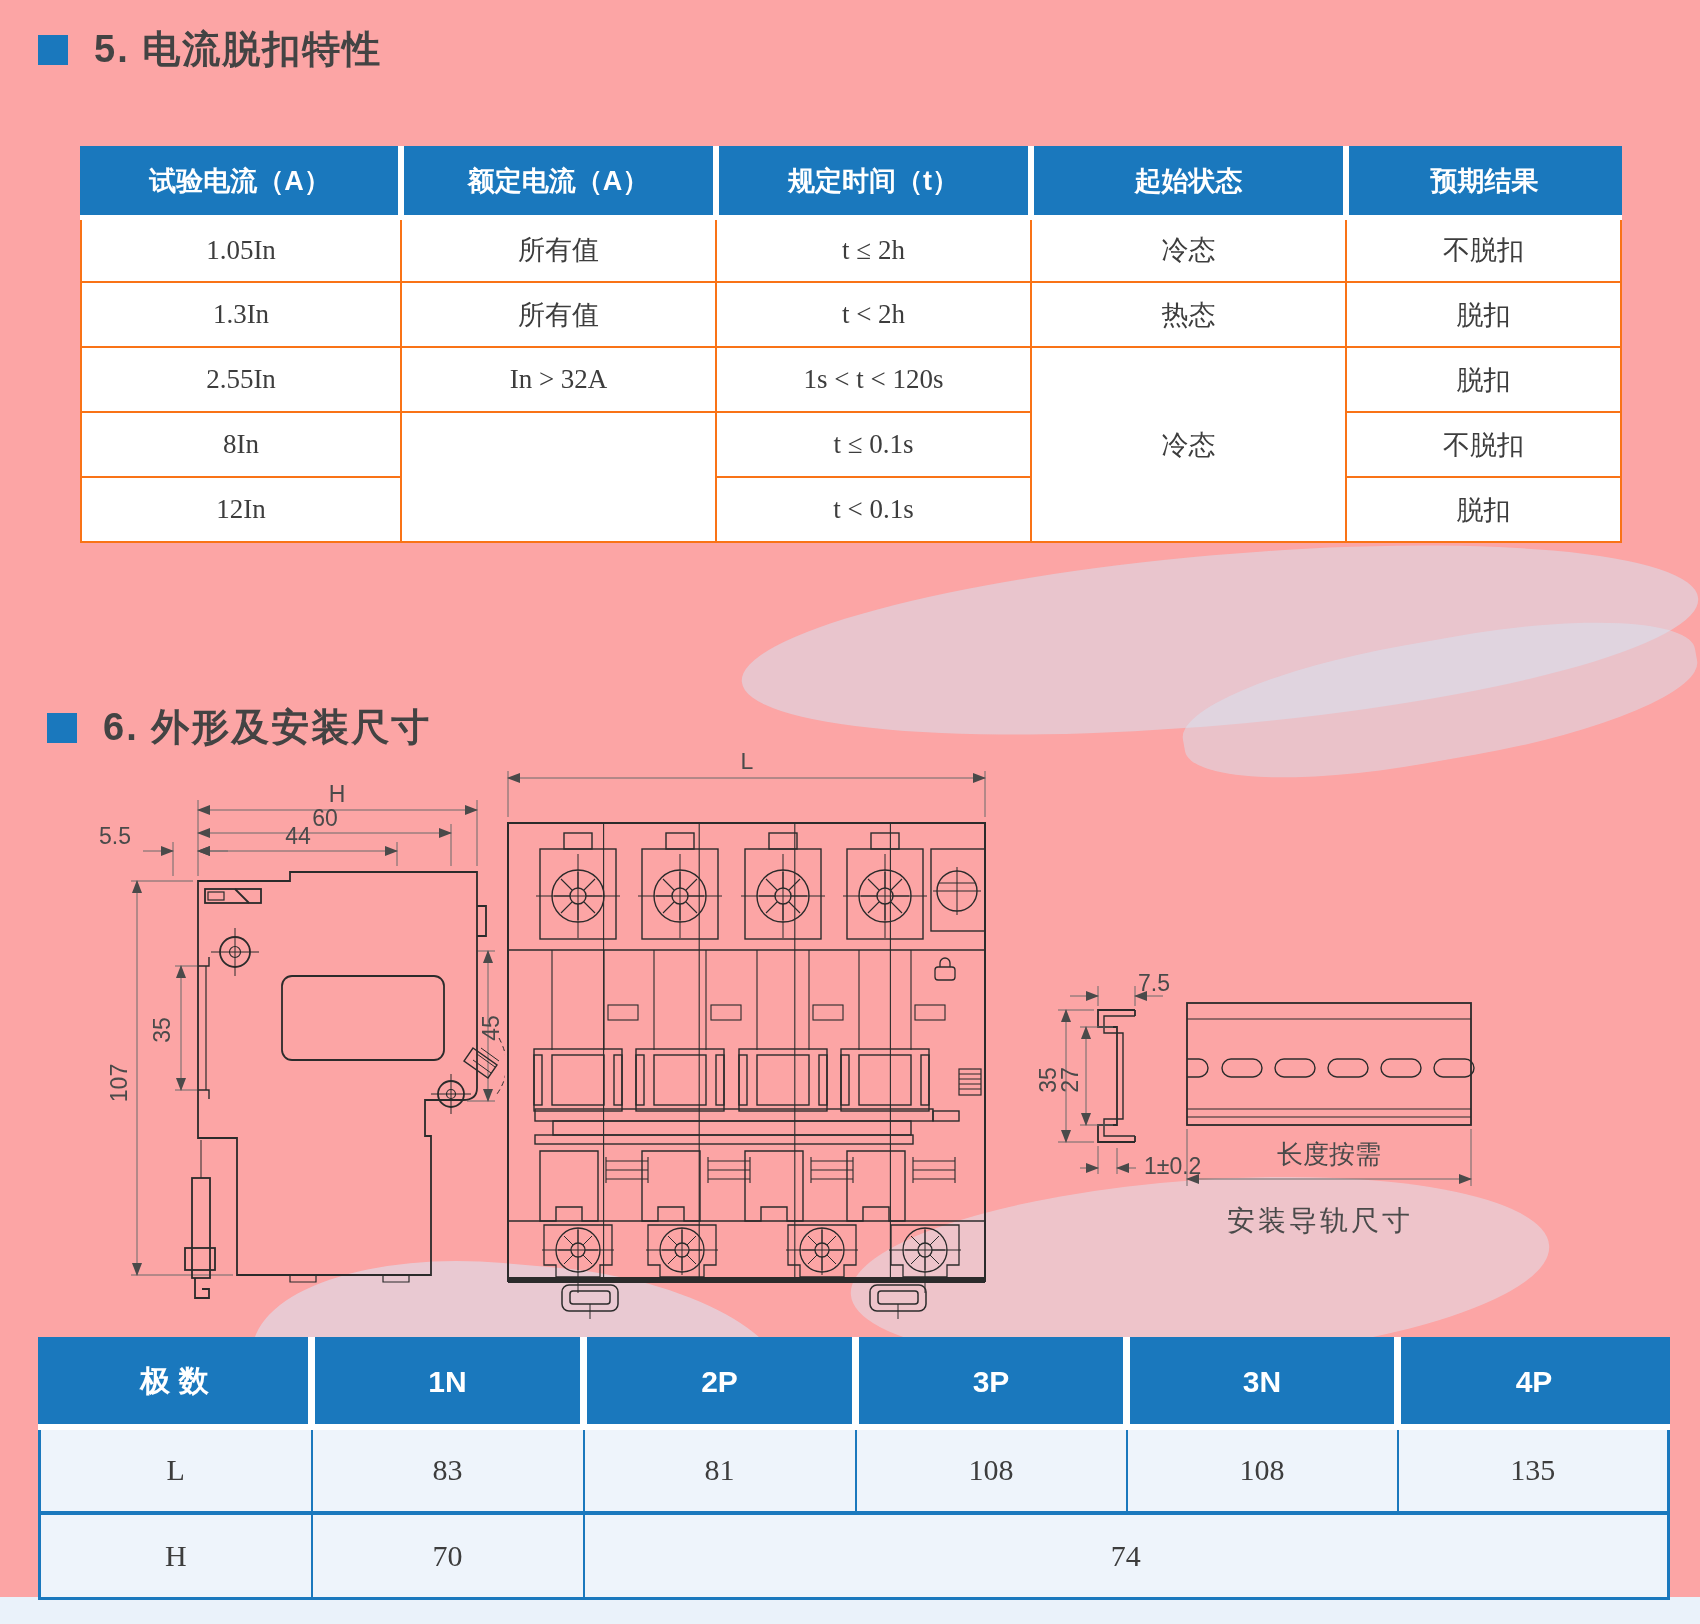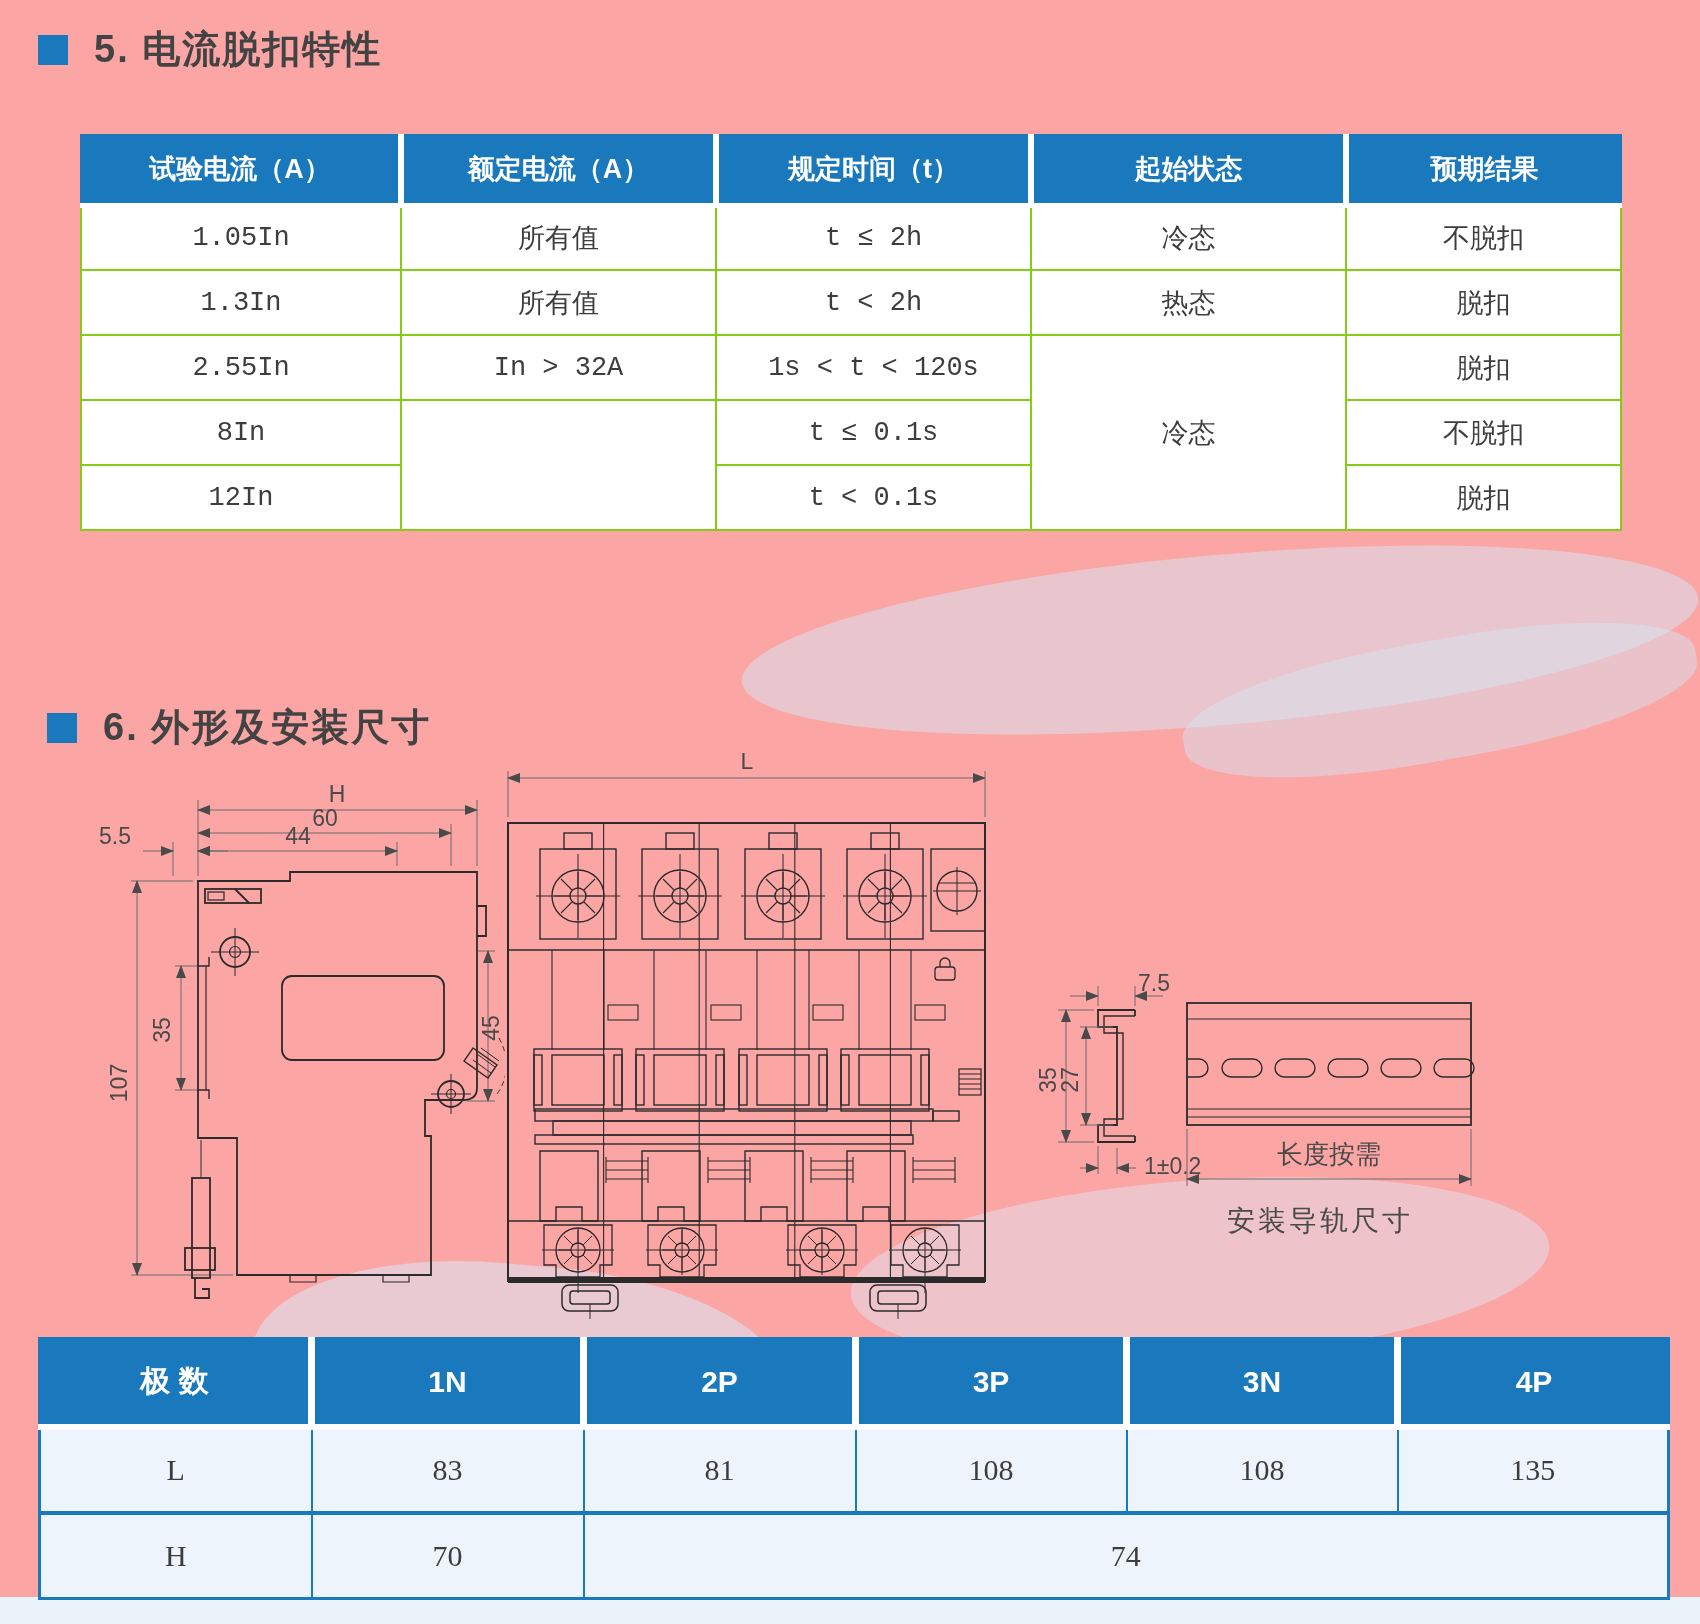--- a/index.html
+++ b/index.html
@@ -12,22 +12,22 @@
   .sec-title{display:flex;align-items:center;gap:26px;}
   .sec-sq{width:30px;height:30px;background:#1a78bd;flex:0 0 auto;}
   .sec-txt{font-size:38px;font-weight:bold;color:#434343;letter-spacing:2px;}
 
   
   table{border-collapse:collapse;table-layout:fixed;}
   .dtable{border:2px solid #1a78bd;background:#ffffff;}
   .dtable th{background:#1a78bd;color:#ffffff;font-size:27px;font-weight:bold;
              border-right:6px solid #ffffff;border-bottom:5px solid #ffffff;text-align:center;}
   .dtable th:last-child{border-right:2px solid #1a78bd;}
-  .dtable td{border:2px solid #84cc16;text-align:center;vertical-align:middle;
-             font-family:Liberation Mono, monospace;font-size:27px;color:#3d3d3d;
+  .dtable td{border:2px solid #f97316;text-align:center;vertical-align:middle;
+             font-family:Liberation Serif, serif;font-size:27px;color:#3d3d3d;
              background:#ffffff;}
   .t1 thead tr{height:70px;}
   .t1 tbody tr{height:65px;}
 
   .t2{border:3px solid #1a78bd;padding-left:12px;}
   .t2 th{font-size:30px;border-right:7px solid #ffffff;border-bottom:6px solid #ffffff;}
   .t2 th:last-child{border-right:3px solid #1a78bd;}
   .t2 td, .t2 tbody .rowlab{border:2px solid #1a78bd;background:#eef4fb;
              font-family:"Liberation Serif","DejaVu Serif",serif;font-size:30px;color:#3d3d3d;
              font-weight:normal;text-align:center;}
@@ -49,21 +49,21 @@
   <div class="wm" style="left:1180px;top:640px;width:520px;height:120px;background:rgba(213,230,246,.45);border-radius:45%;transform:rotate(-10deg);"></div>
   <div class="wm" style="left:250px;top:1265px;width:540px;height:240px;background:rgba(216,232,247,.55);border-radius:45%;transform:rotate(5deg);"></div>
   <div class="wm" style="left:850px;top:1180px;width:700px;height:180px;background:rgba(221,235,248,.45);border-radius:50%;transform:rotate(-4deg);"></div>
   <div class="wm" style="left:0;top:1597px;width:1700px;height:27px;background:#eaf2fa;"></div>
 
   <div class="content sec-title" style="left:38px;top:24px;">
     <div class="sec-sq"></div>
     <div class="sec-txt">5. 电流脱扣特性</div>
   </div>
 
-  <table class="content dtable t1" style="left:80px;top:134px;width:1540px;">
+  <table class="content dtable t1" style="left:80px;top:146px;width:1540px;">
     <colgroup>
         <col style="width:320px">
         <col style="width:315px">
         <col style="width:315px">
         <col style="width:315px">
         <col style="width:275px">
       </colgroup>
     <thead>
       <tr>
         <th>试验电流（A）</th>

